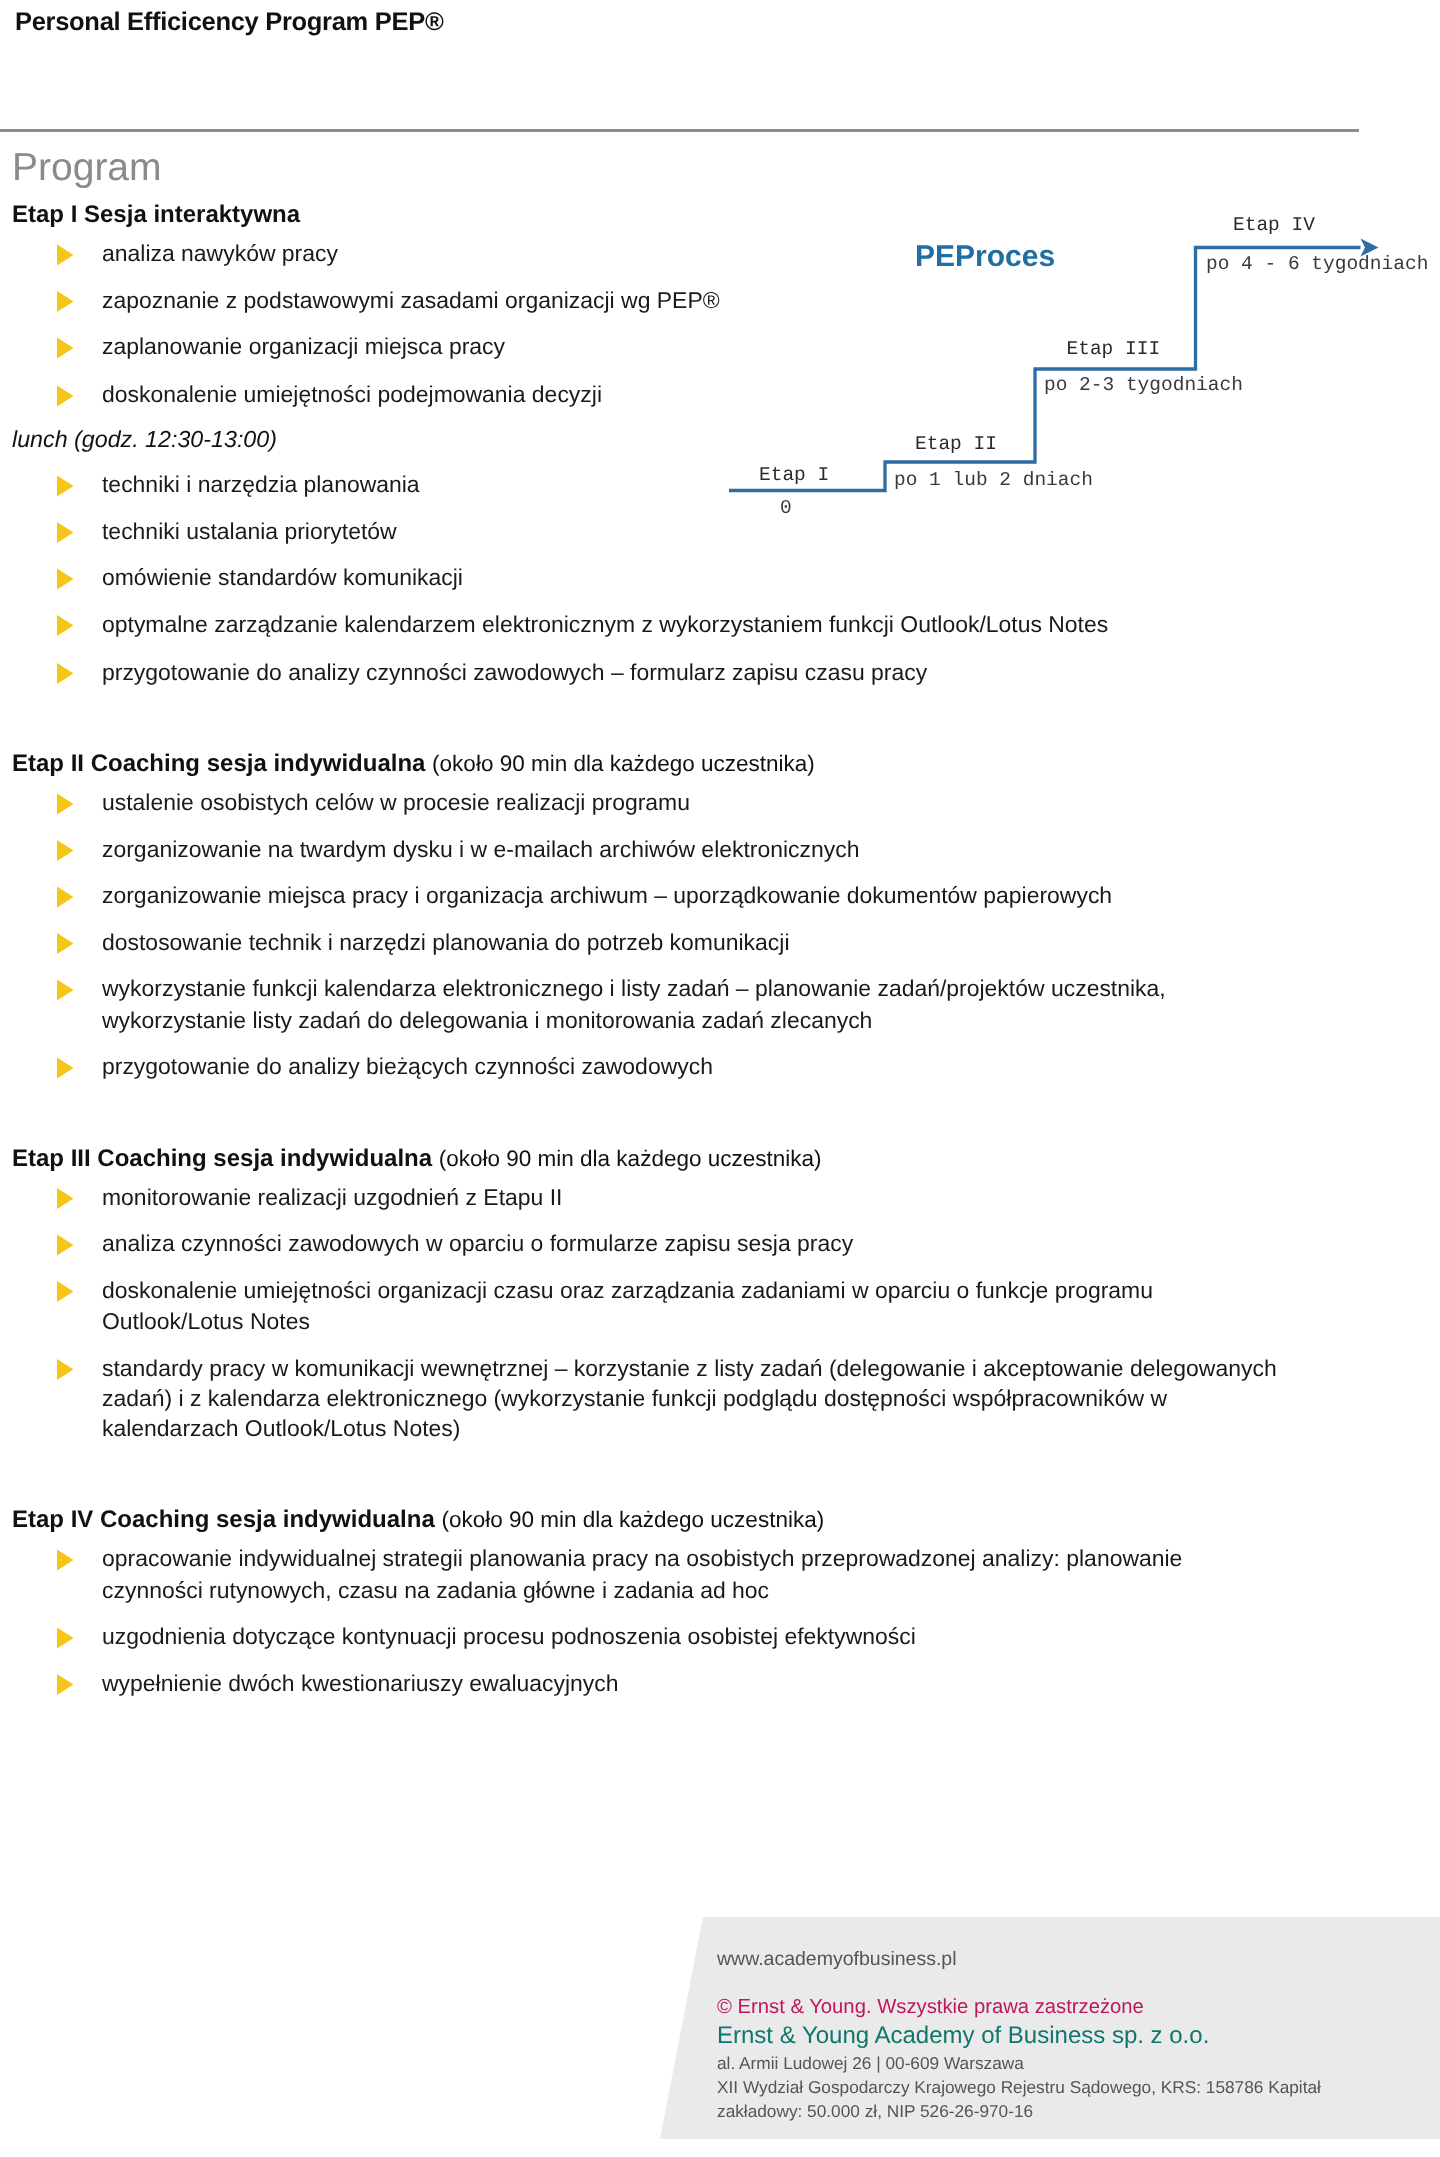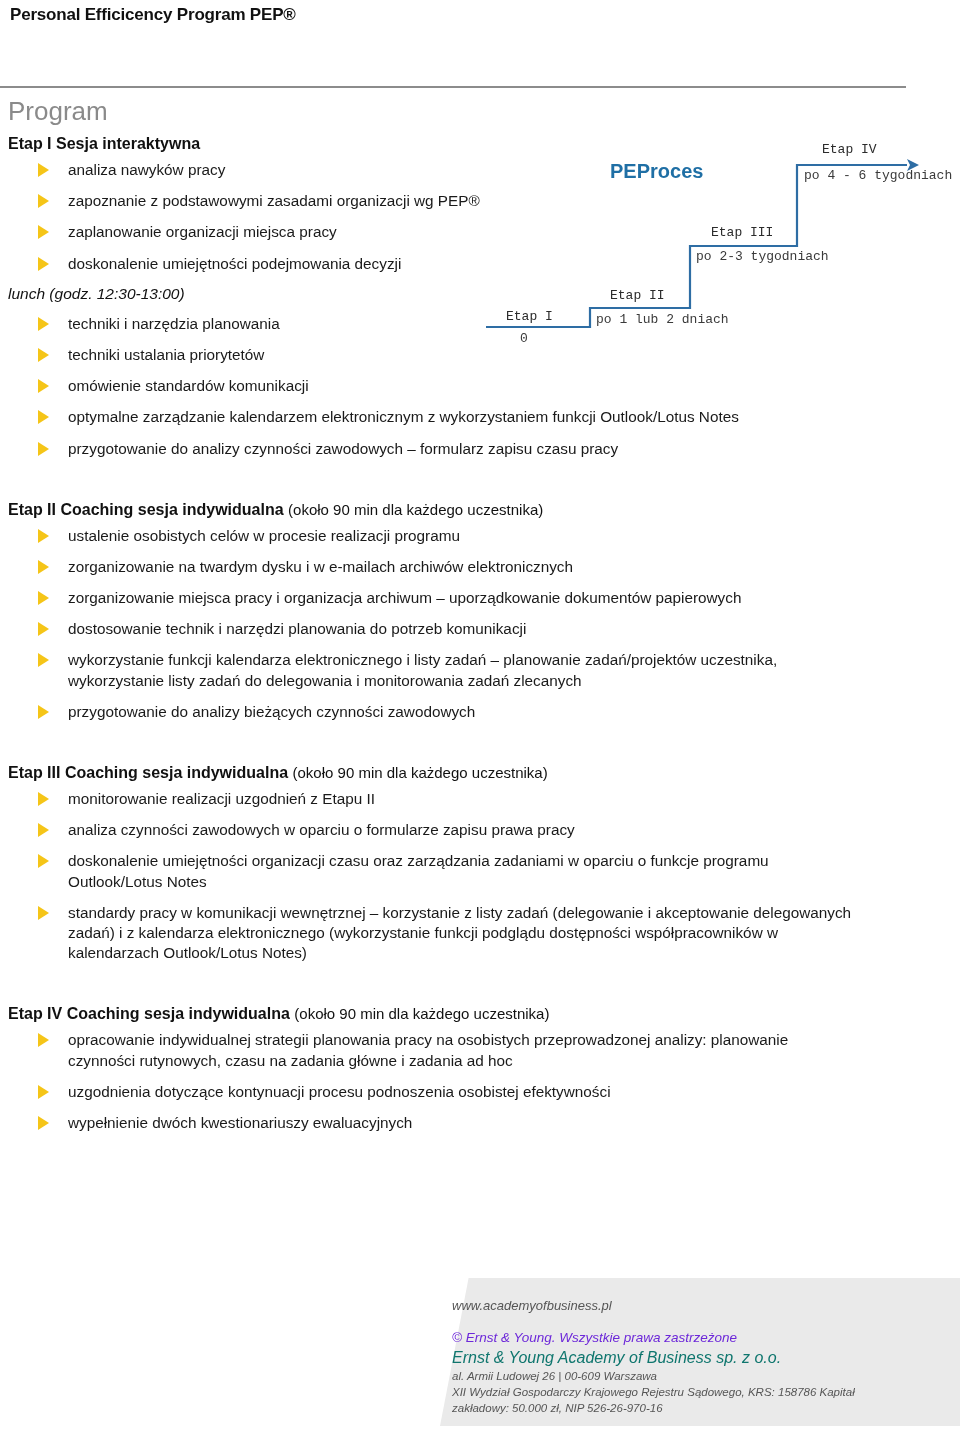--- a/index.html
+++ b/index.html
@@ -138,32 +138,31 @@
     position: absolute;
     left: 440px;
     top: 1278px;
     width: 520px;
     height: 148px;
     background: #eaeaea;
     clip-path: polygon(5.5% 0%, 100% 0%, 100% 100%, 0% 100%);
   }
   .footer-text {
     position: absolute;
-    left: 452px;
+    left: 478px;
     top: 1298px;
     width: 470px;
     color: #5a5a5a;
-    font-style: italic;
   }
   .footer-url {
     font-size: 13px;
     color: #555555;
     margin-bottom: 16px;
   }
-  .footer-l1 { font-size: 13.5px; line-height: 1.35; color: #6d28d9; }
+  .footer-l1 { font-size: 13.5px; line-height: 1.35; color: #be185d; }
   .footer-l2 { font-size: 16px; line-height: 1.35; color: #0f766e; }
   .footer-sm { font-size: 11.5px; line-height: 1.38; color: #555555; }
 </style>
 </head>
 <body>
 
 <div class="doc-header">Personal Efficicency Program PEP®</div>
 <div class="header-rule"></div>
 
 <div class="page-title">Program</div>
@@ -226,21 +225,21 @@
   </ul>
 
   <div class="gap-lg"></div>
 
   <div class="section-head">
     <span>Etap III Coaching sesja indywidualna</span>
     <span class="note">(około 90 min dla każdego uczestnika)</span>
   </div>
   <ul class="bullets">
     <li><span class="tri"></span><span>monitorowanie realizacji uzgodnień z Etapu II</span></li>
-    <li><span class="tri"></span><span>analiza czynności zawodowych w oparciu o formularze zapisu prawa pracy</span></li>
+    <li><span class="tri"></span><span>analiza czynności zawodowych w oparciu o formularze zapisu sesja pracy</span></li>
     <li><span class="tri"></span><span>doskonalenie umiejętności organizacji czasu oraz zarządzania zadaniami w oparciu o funkcje programu Outlook/Lotus Notes</span></li>
     <li><span class="tri"></span><span>standardy pracy w komunikacji wewnętrznej – korzystanie z listy zadań (delegowanie i akceptowanie delegowanych zadań) i z kalendarza elektronicznego (wykorzystanie funkcji podglądu dostępności współpracowników w kalendarzach Outlook/Lotus Notes)</span></li>
   </ul>
 
   <div class="gap-lg"></div>
 
   <div class="section-head">
     <span>Etap IV Coaching sesja indywidualna</span>
     <span class="note">(około 90 min dla każdego uczestnika)</span>
   </div>

